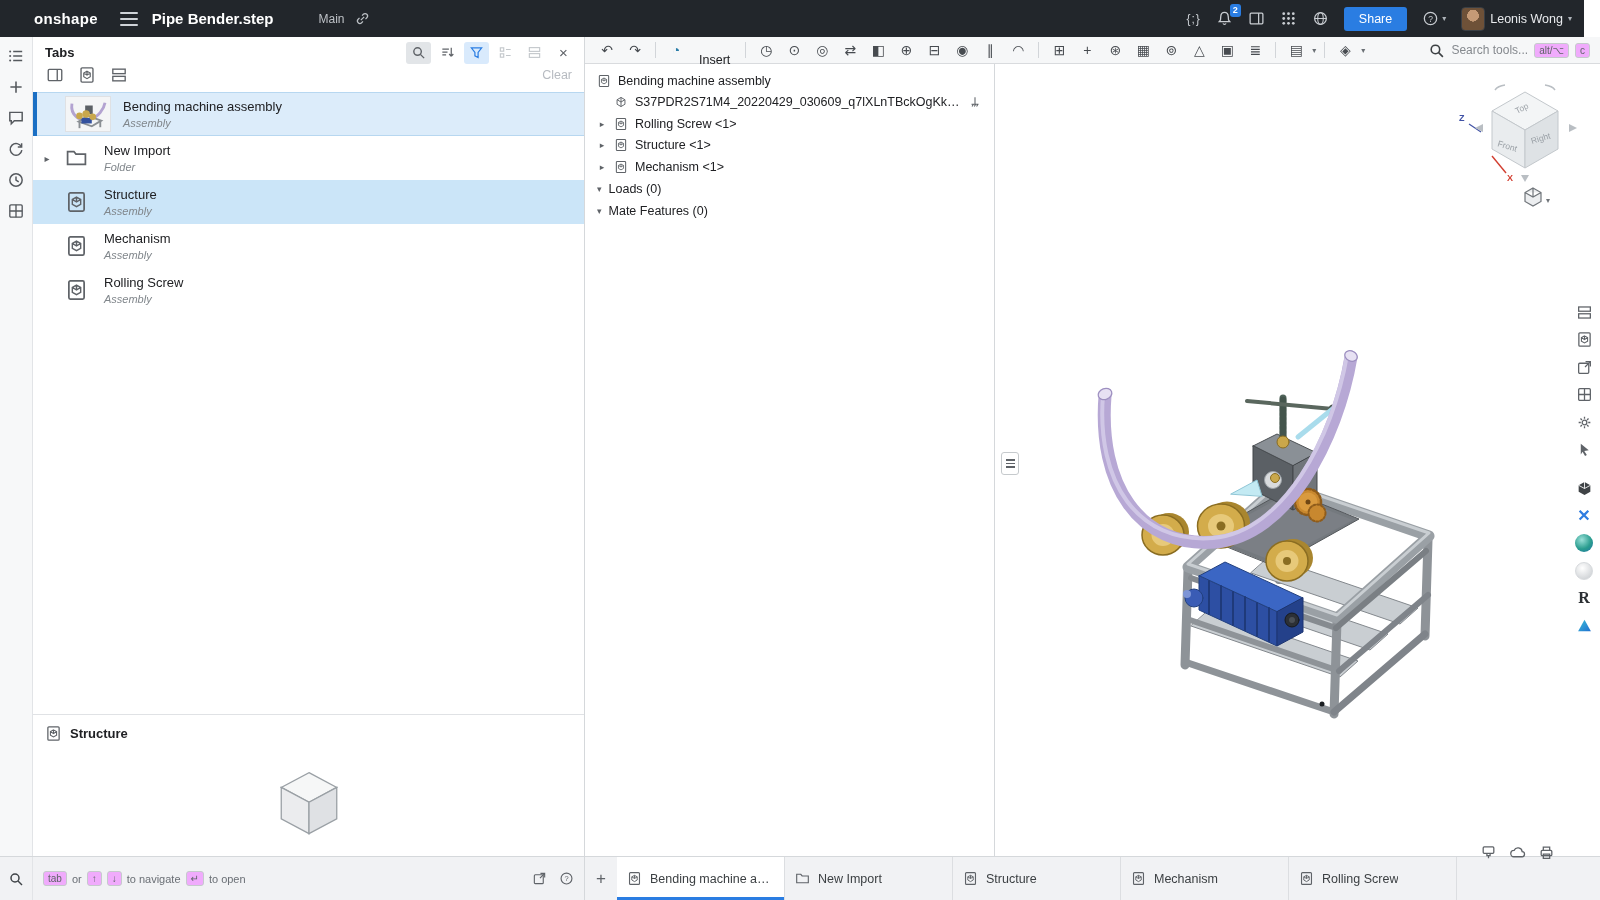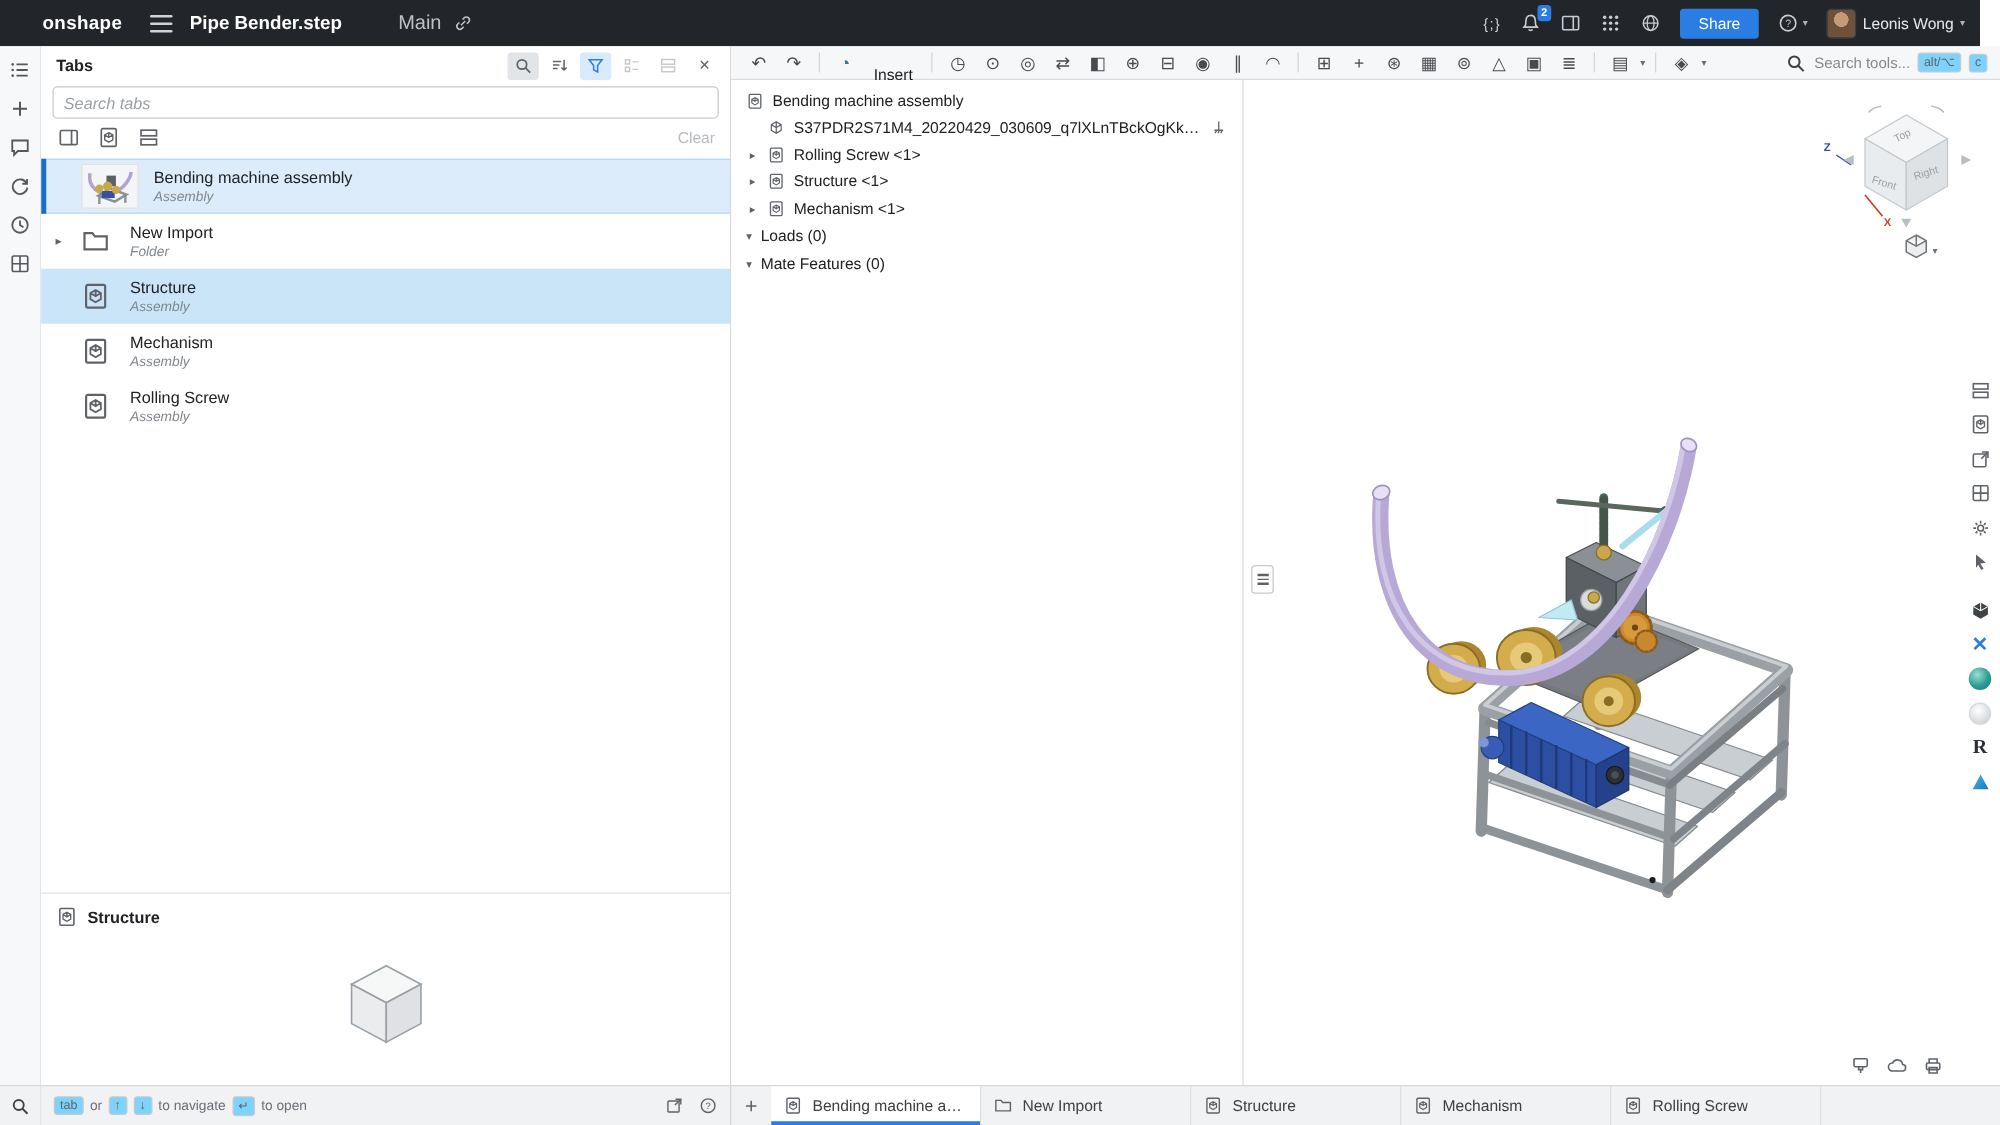--- a/index.html
+++ b/index.html
@@ -8,21 +8,21 @@
   svg { display:block; }
   .ic { width:16px; height:16px; }
 
   
   #topbar { position:absolute; top:0; left:0; right:16px; height:37px; background:#22262b; display:flex; align-items:center; padding:0 12px 0 8px; color:#e8eaed; }
   .logo-mark { width:20px; height:20px; margin-right:6px; }
   .logo-text { color:#fff; font-size:15px; font-weight:bold; letter-spacing:.3px; }
   .hamburger { margin:0 14px 0 22px; width:18px; height:14px; display:flex; flex-direction:column; justify-content:space-between; cursor:pointer; }
   .hamburger i { height:2px; background:#cfd3d8; border-radius:1px; }
   .doc-title { font-size:15px; font-weight:bold; color:#fff; margin-right:10px; white-space:nowrap; }
-  .branch { font-size:16px; color:#bdc1c6; margin-right:10px;padding-left:35px; }
+  .branch { font-size:12px; color:#bdc1c6; margin-right:10px;padding-left:35px; }
   .tb-link { width:15px; height:15px; color:#bdc1c6; }
   .tb-right { margin-left:auto; display:flex; align-items:center; gap:15px; }
   .tb-ic { width:17px; height:17px; color:#c9cdd2; position:relative; cursor:pointer; }
   .code-glyph { font-size:12px; color:#c9cdd2; letter-spacing:1px; cursor:pointer; }
   .badge { position:absolute; top:-6px; right:-8px; background:#2a7de2; color:#fff; font-size:9px; line-height:1; padding:2px 3px; border-radius:3px; font-weight:bold; }
   .share-btn { background:#2a7de2; color:#fff; font-size:12.5px; padding:5px 15px; border-radius:3px; border:none; cursor:pointer; font-family:inherit; }
   .help-wrap { display:flex; align-items:center; gap:3px; cursor:pointer; }
   .avatar { width:24px; height:24px; border-radius:4px; background:radial-gradient(circle at 50% 35%, #c59a76 0 32%, #6e5138 33% 100%); border:1px solid #3a3f45; }
   .user-wrap { display:flex; align-items:center; gap:5px; cursor:pointer; }
   .user-name { font-size:12.5px; color:#e8eaed; }
@@ -67,21 +67,21 @@
 
   
   #main-toolbar { position:absolute; top:37px; left:585px; right:0; height:27px; background:#f6f7f8; border-bottom:1px solid #d9dbde; display:flex; align-items:center; padding:0 10px; gap:4px; }
   .ti { min-width:24px; text-align:center; font-size:14px; color:#474b50; cursor:pointer; line-height:1; }
   .ti.teal { color:#2a7da8; }
   .tsep { width:1px; height:16px; background:#d2d5d9; margin:0 4px; flex:none; }
   .insert-btn { font-size:12.5px; color:#202124; padding:2px 7px; cursor:pointer;margin-top:20px; }
   .tcaret { font-size:8px; color:#6a6f74; cursor:pointer; }
   .tool-mag { width:17px; height:17px; color:#3c4043; cursor:pointer; }
   .search-tools { margin-left:auto; display:flex; align-items:center; gap:6px; color:#85898e; font-size:12px; white-space:nowrap; }
-  .kchip { border:1px solid #c6cacd; border-radius:3px; padding:1px 4px; font-size:10px; color:#5f6368; background:#7dd3fc; }
+  .kchip { border:1px solid #c6cacd; border-radius:3px; padding:1px 4px; font-size:10px; color:#5f6368; background:#f0abfc; }
 
   
   #instances { position:absolute; top:64px; left:585px; width:410px; bottom:32px; background:#fff; border-right:1px solid #d5d8db; padding-top:6px; }
   .inst-filter { display:flex; align-items:center; gap:9px; padding:4px 12px 6px; }
   .inst-filter .fbtn { flex:none; }
   .fil-box { flex:1; height:26px; border:1px solid #c6cacd; border-radius:4px; display:flex; align-items:center; padding:0 8px; }
   .fil-box input { border:none; outline:none; width:100%; font-family:inherit; font-size:13px; background:transparent; }
   .fil-box input::placeholder { font-style:italic; color:#9aa0a6; }
   .inst-header { display:flex; align-items:center; padding:6px 12px 7px; font-weight:bold; font-size:12.5px; }
   .inst-header .hic { margin-left:auto; width:16px; height:16px; color:#4f7ba6; cursor:pointer; }
@@ -104,21 +104,21 @@
   .dbtn .ic { width:17px; height:17px; }
   .dbtn.gap { margin-top:11px; }
   .app-x { font-weight:bold; font-size:16px; color:#2f7de1; }
   .app-globe { width:18px; height:18px; border-radius:50%; background:radial-gradient(circle at 38% 32%, #9be0d8, #2a9d8f 55%, #1d6fa3); }
   .app-sphere { width:18px; height:18px; border-radius:50%; background:radial-gradient(circle at 40% 32%, #ffffff, #c5c9cd); border:1px solid #d7dadd; }
   .app-r { font-family:"Liberation Serif", serif; font-weight:bold; font-size:16px; color:#2b2f33; }
   .vb-icons { position:absolute; right:44px; bottom:6px; display:flex; gap:9px; z-index:3; }
   .vb-icons .dbtn { width:20px; height:20px; }
 
   
-  #bottombar { position:absolute; left:0; right:0; bottom:0; height:32px; background:#f1f2f4; border-top:1px solid #d5d8db; display:flex; align-items:stretch; }
+  #bottombar { position:absolute; left:0; right:0; bottom:0; height:44px; background:#f1f2f4; border-top:1px solid #d5d8db; display:flex; align-items:stretch; }
   .bb-corner { width:33px; display:flex; align-items:center; justify-content:center; border-right:1px solid #e2e4e7; color:#3f4347; }
   .bb-hints { width:552px; display:flex; align-items:center; gap:5px; padding:0 10px; color:#6a6f75; font-size:11px; border-right:1px solid #d5d8db; }
   .bb-hint-icons { margin-left:auto; display:flex; gap:12px; color:#5f6368; }
   .bb-hint-icons .ic { width:15px; height:15px; cursor:pointer; }
   .bb-plus { width:32px; display:flex; align-items:center; justify-content:center; font-size:17px; color:#5f6368; cursor:pointer; }
   .bb-tabs { display:flex; }
   .btab { width:168px; display:flex; align-items:center; gap:8px; padding:0 10px; border-right:1px solid #dcdee1; font-size:12.5px; color:#3c4043; position:relative; cursor:pointer; }
   .btab .ic { width:15px; height:15px; color:#5f6368; flex:none; }
   .btab span { white-space:nowrap; overflow:hidden; text-overflow:ellipsis; }
   .btab.active { background:#fff; }
@@ -355,23 +355,20 @@
         </svg>
       </span>
     <span class="hbtn disabled">
         <svg class="ic" viewBox="0 0 16 16">
           <use href="#i-rows"></use>
         </svg>
       </span>
     <span class="hbtn" style="font-size:15px">×</span>
   </div>
 
-  <div class="tp-search">
-    <input placeholder="Search tabs" style="">
-  </div>
 
   <div class="tp-filters">
     <svg class="fbtn" viewBox="0 0 16 16">
         <use href="#i-panelwin"></use>
       </svg>
     <svg class="fbtn" viewBox="0 0 16 16">
         <use href="#i-asm"></use>
       </svg>
     <svg class="fbtn" viewBox="0 0 16 16">
         <use href="#i-rows"></use>

